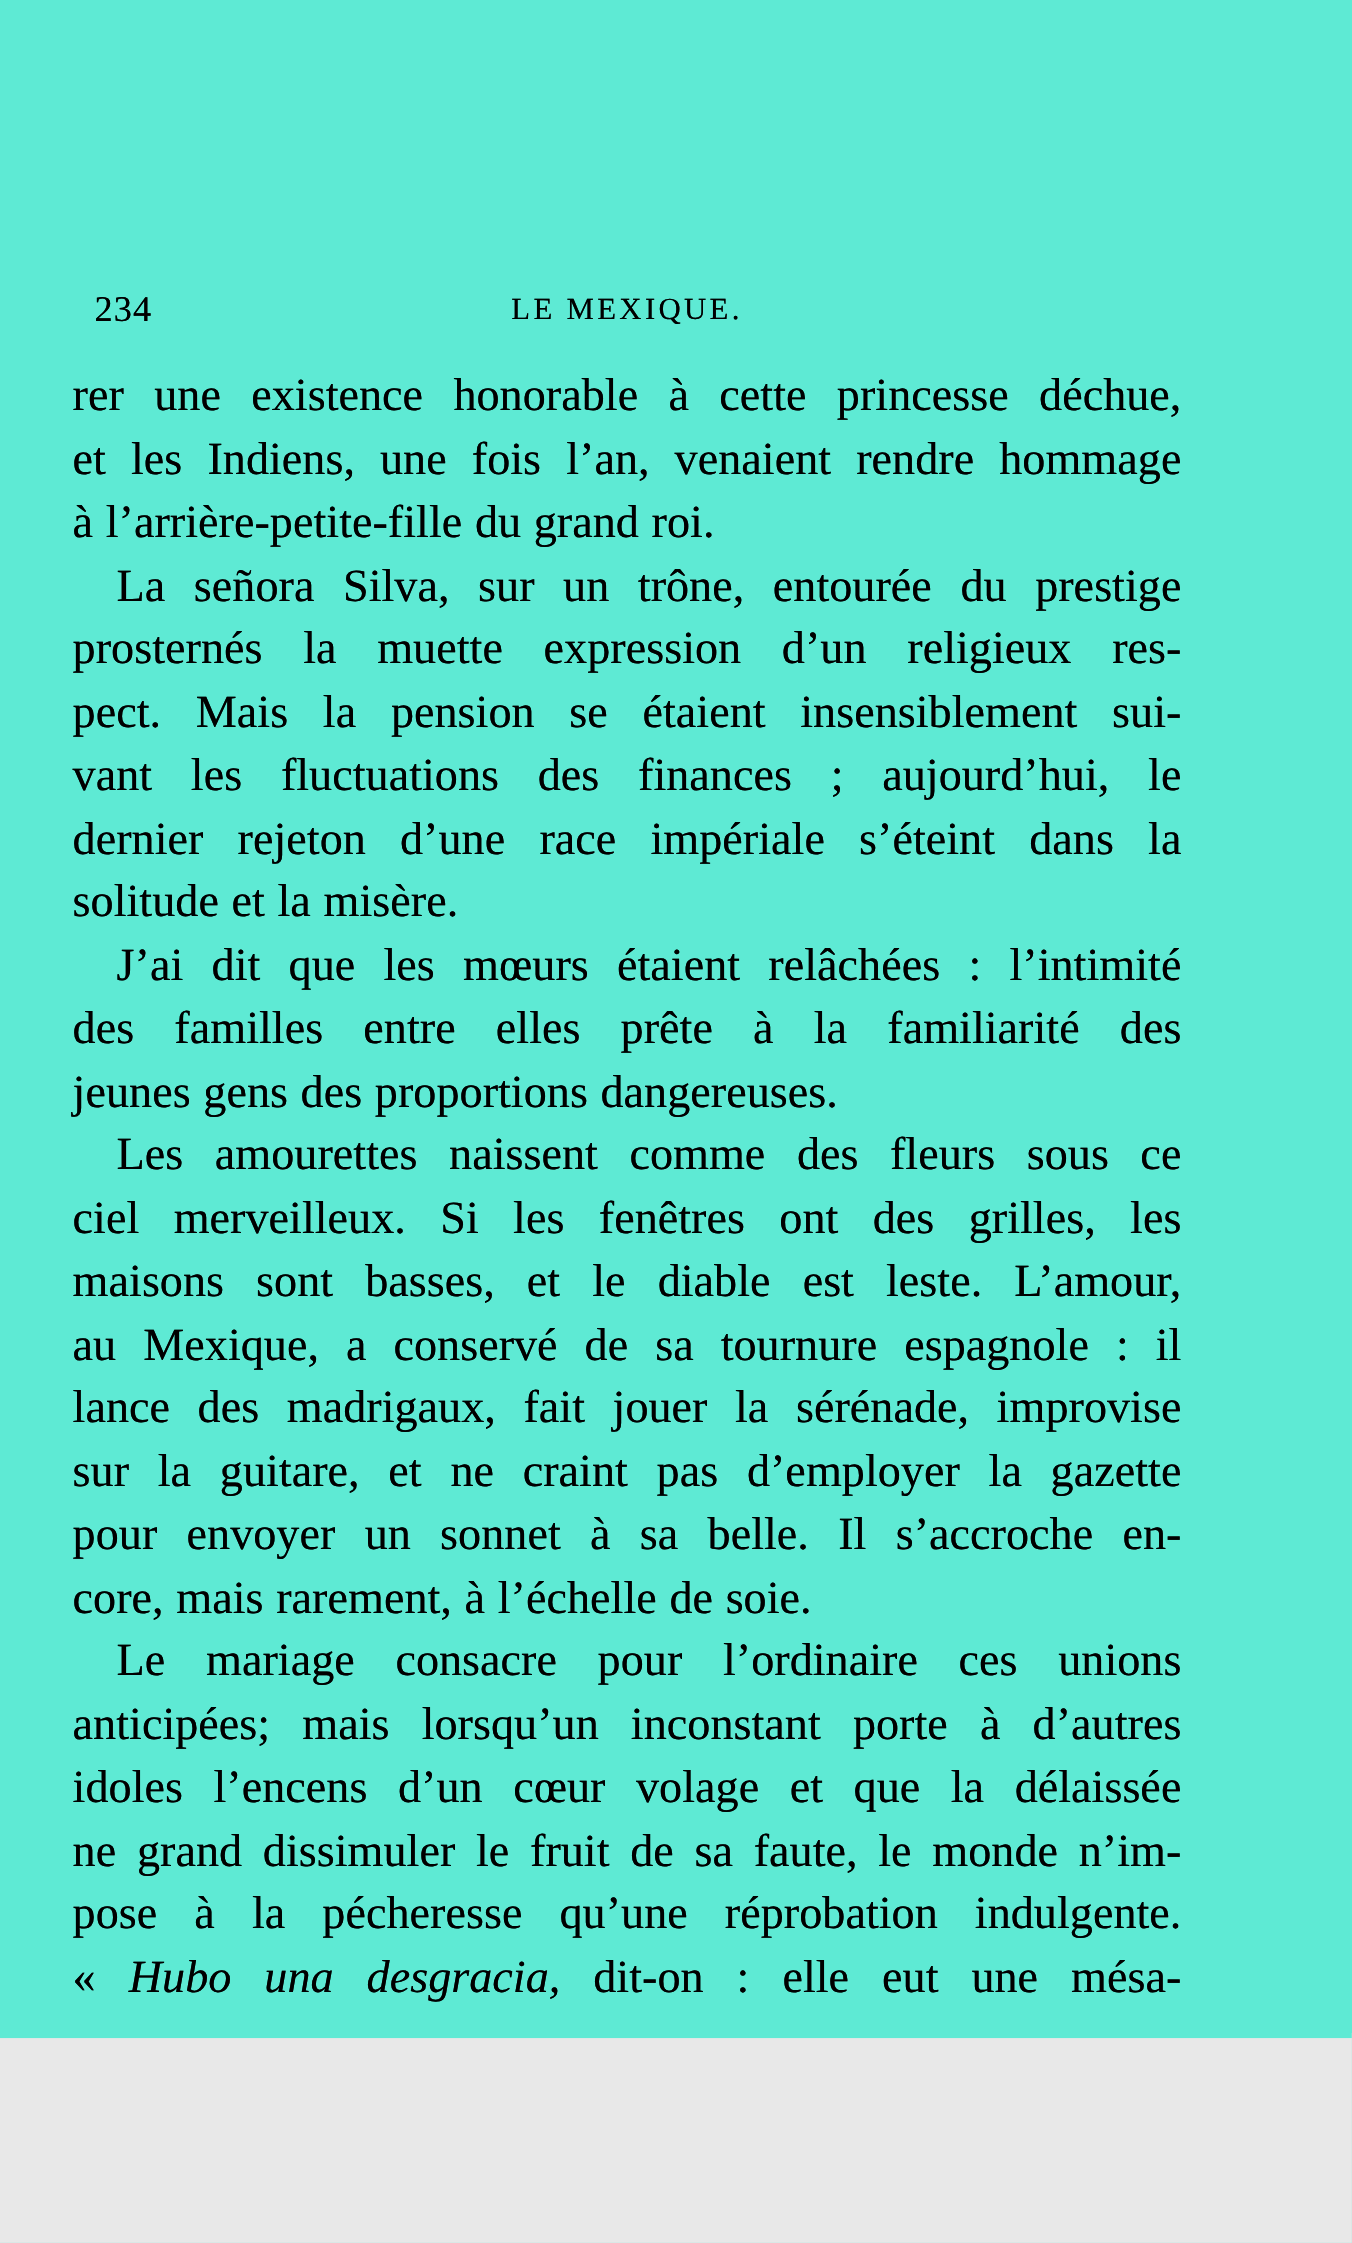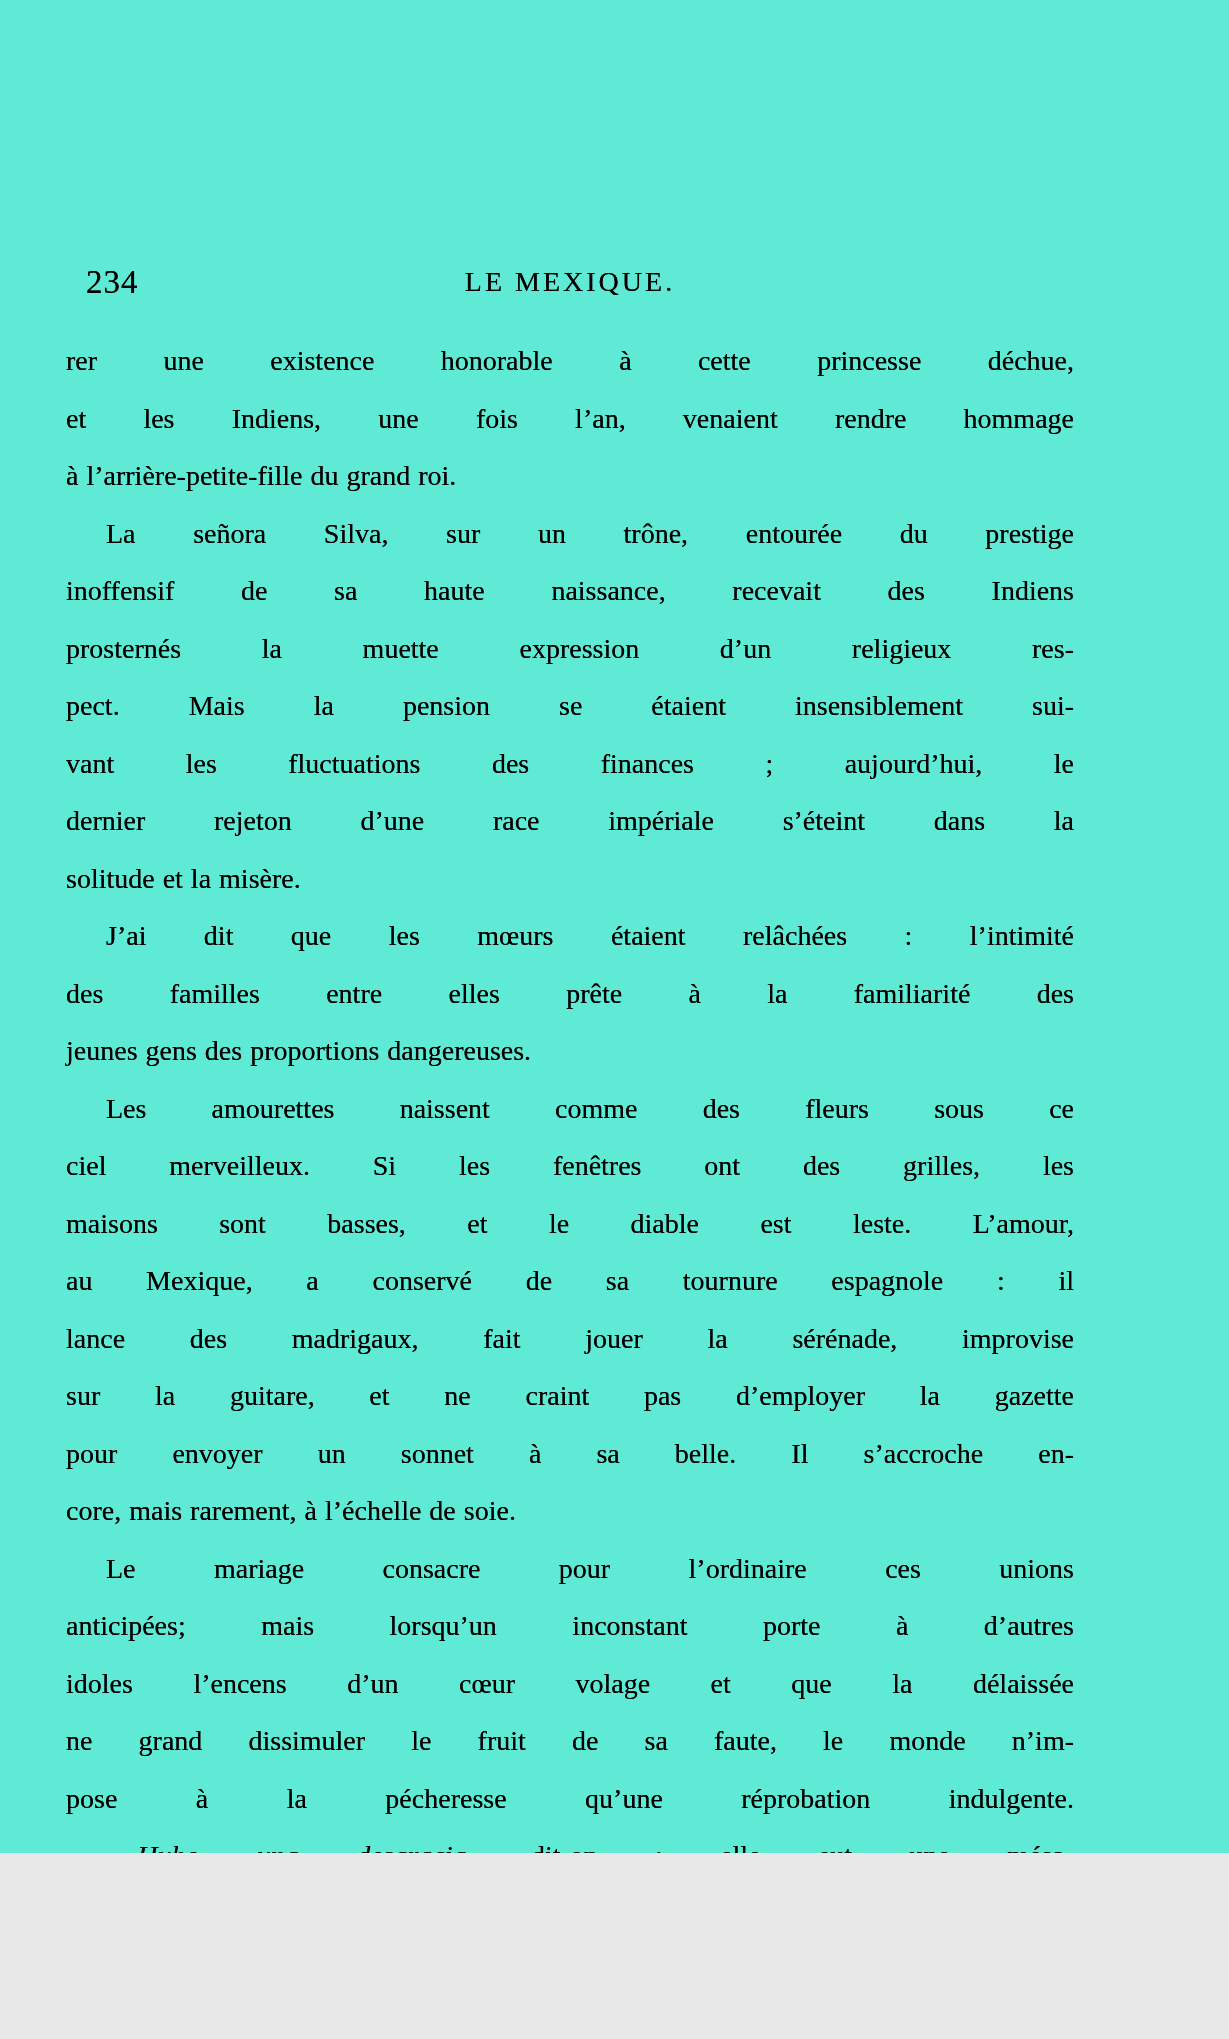--- a/index.html
+++ b/index.html
@@ -36,21 +36,21 @@
     font-size: 28px;
     letter-spacing: 3px;
     line-height: 40px;
     text-shadow: 0 0 0.5px rgba(0,0,0,0.75);
   }
   .bodytext {
     position: absolute;
     top: 332px;
     left: 66px;
     width: 1008px;
-    font-size: 28px;
+    font-size: 42px;
   }
   .line {
     line-height: 57.5px;
     text-align: justify;
     text-align-last: justify;
     white-space: normal;
     text-shadow: 0 0 0.6px rgba(0,0,0,0.8);
     word-spacing: 1px;
   }
   .line.indent { text-indent: 40px; }
@@ -67,21 +67,20 @@
     <span class="title">LE MEXIQUE.</span>
   </div>
 
   <div class="bodytext">
 
     <div class="line">rer une existence honorable à cette princesse déchue,</div>
     <div class="line">et les Indiens, une fois l’an, venaient rendre hommage</div>
     <div class="line endp">à l’arrière-petite-fille du grand roi.</div>
 
     <div class="line indent">La señora Silva, sur un trône, entourée du prestige</div>
-    <div class="line">inoffensif de sa haute naissance, recevait des Indiens</div>
     <div class="line">prosternés la muette expression d’un religieux res-</div>
     <div class="line">pect. Mais la pension se étaient insensiblement sui-</div>
     <div class="line">vant les fluctuations des finances ; aujourd’hui, le</div>
     <div class="line">dernier rejeton d’une race impériale s’éteint dans la</div>
     <div class="line endp">solitude et la misère.</div>
 
     <div class="line indent">J’ai dit que les mœurs étaient relâchées : l’intimité</div>
     <div class="line">des familles entre elles prête à la familiarité des</div>
     <div class="line endp">jeunes gens des proportions dangereuses.</div>
 

